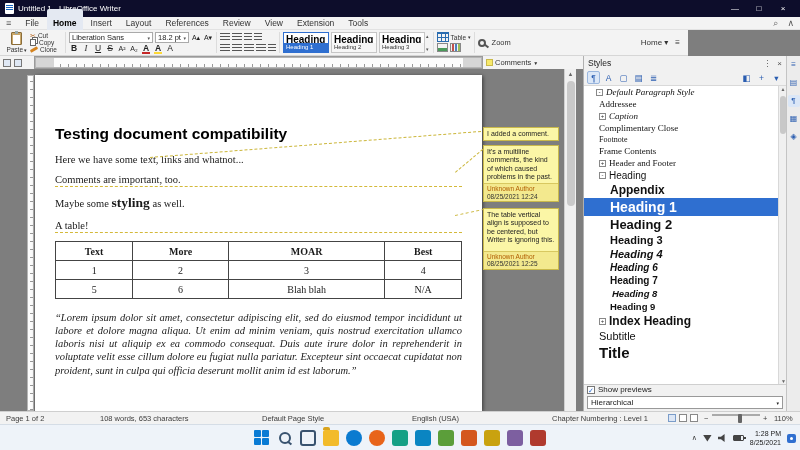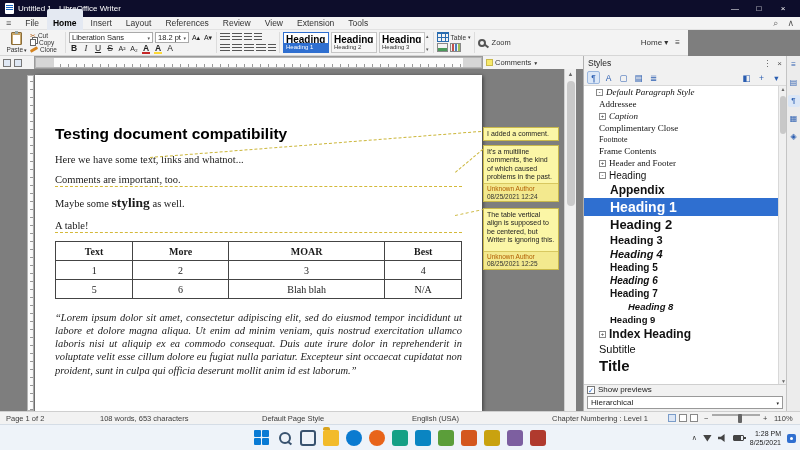--- a/index.html
+++ b/index.html
@@ -463,29 +463,26 @@
         <div class="srow" style="padding-left: 26px;">
           <span class="slabel s-h2">Heading 2</span>
         </div>
         <div class="srow" style="padding-left: 26px;">
           <span class="slabel s-h3">Heading 3</span>
         </div>
         <div class="srow" style="padding-left: 26px;">
           <span class="slabel s-h4">Heading 4</span>
         </div>
         <div class="srow" style="padding-left: 26px;">
-          <span class="slabel s-h5">Heading 5</span>
-        </div>
-        <div class="srow" style="padding-left: 26px;">
           <span class="slabel s-h6">Heading 6</span>
         </div>
         <div class="srow" style="padding-left: 26px;">
           <span class="slabel s-h7">Heading 7</span>
         </div>
-        <div class="srow" style="padding-left: 44px;">
+        <div class="srow" style="padding-left: 28px;">
           <span class="slabel s-h8">Heading 8</span>
         </div>
         <div class="srow" style="padding-left: 26px;">
           <span class="slabel s-h9">Heading 9</span>
         </div>
         <div class="srow" style="padding-left: 15px;">
           <span class="expander">+</span>
           <span class="slabel s-index">Index Heading</span>
         </div>
         <div class="srow" style="padding-left: 15px;">

